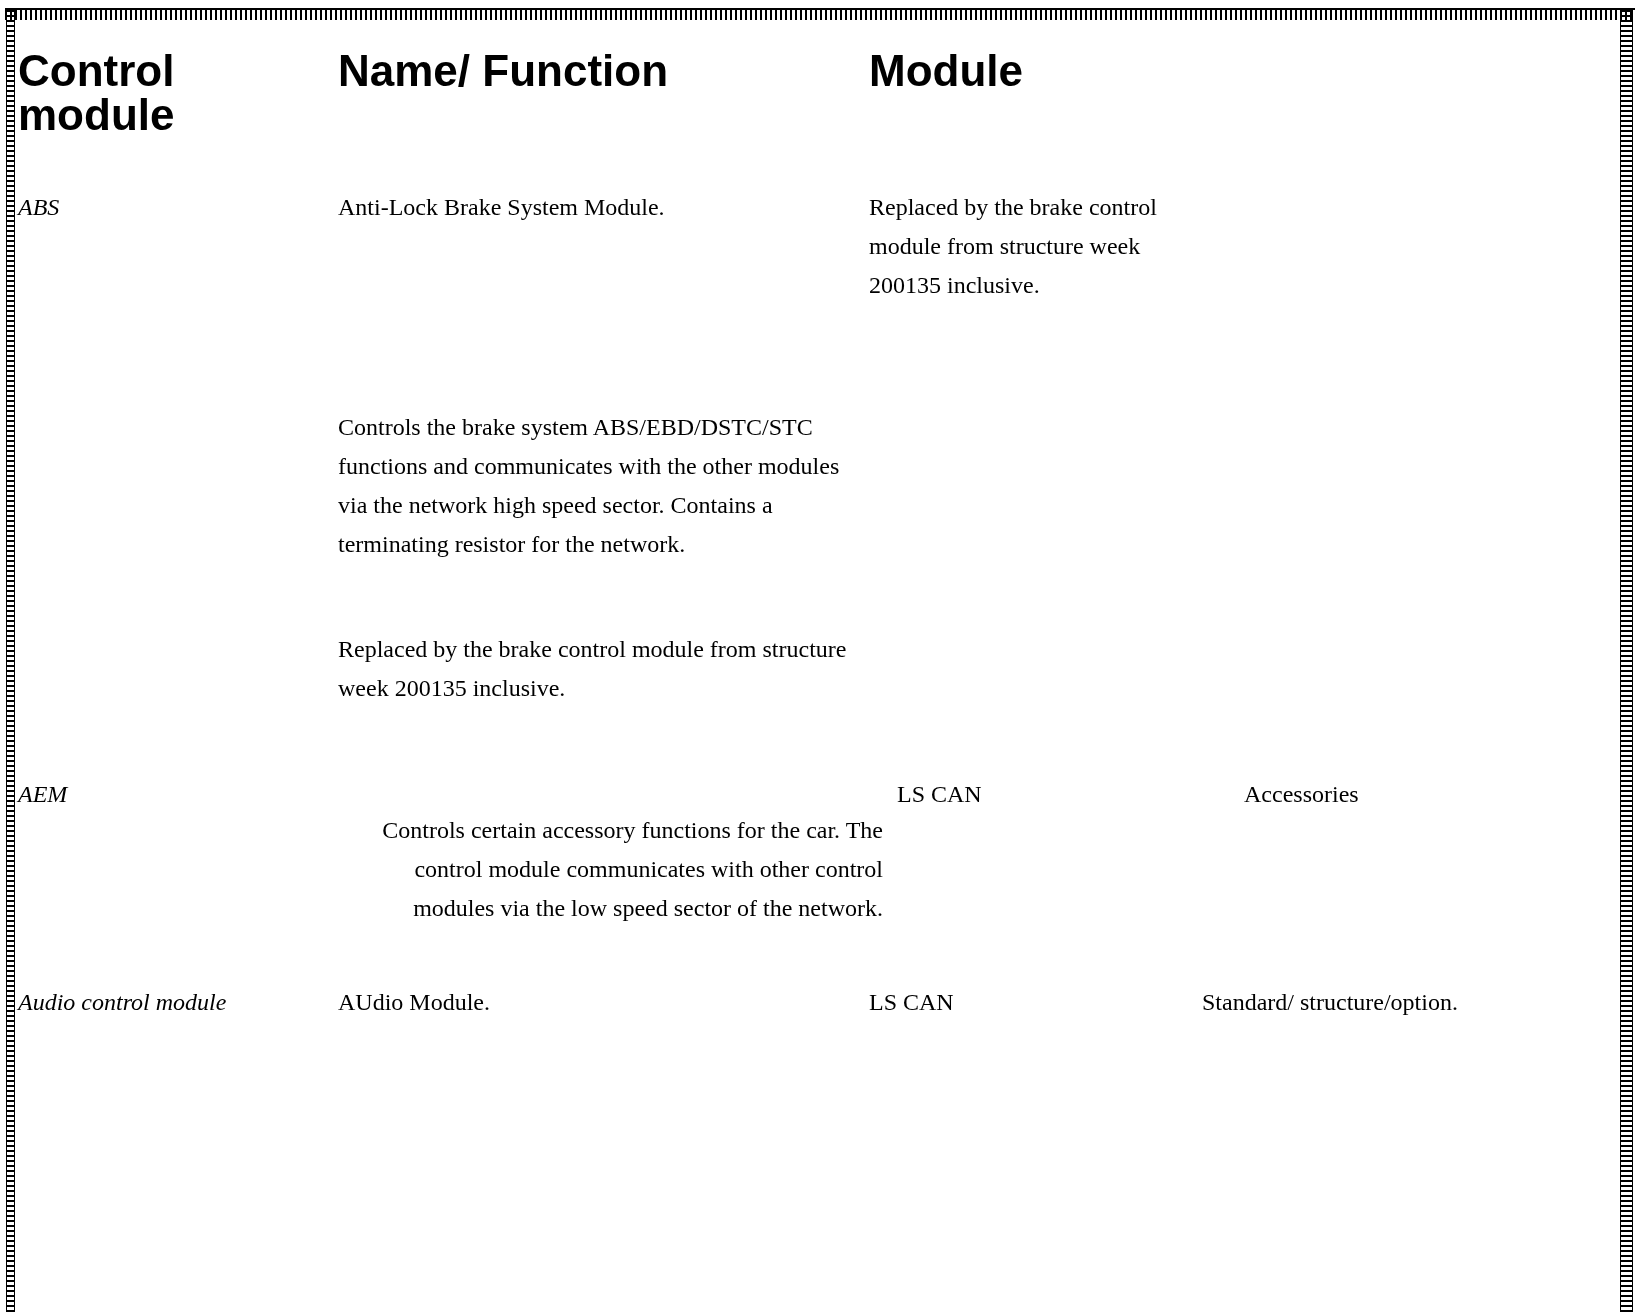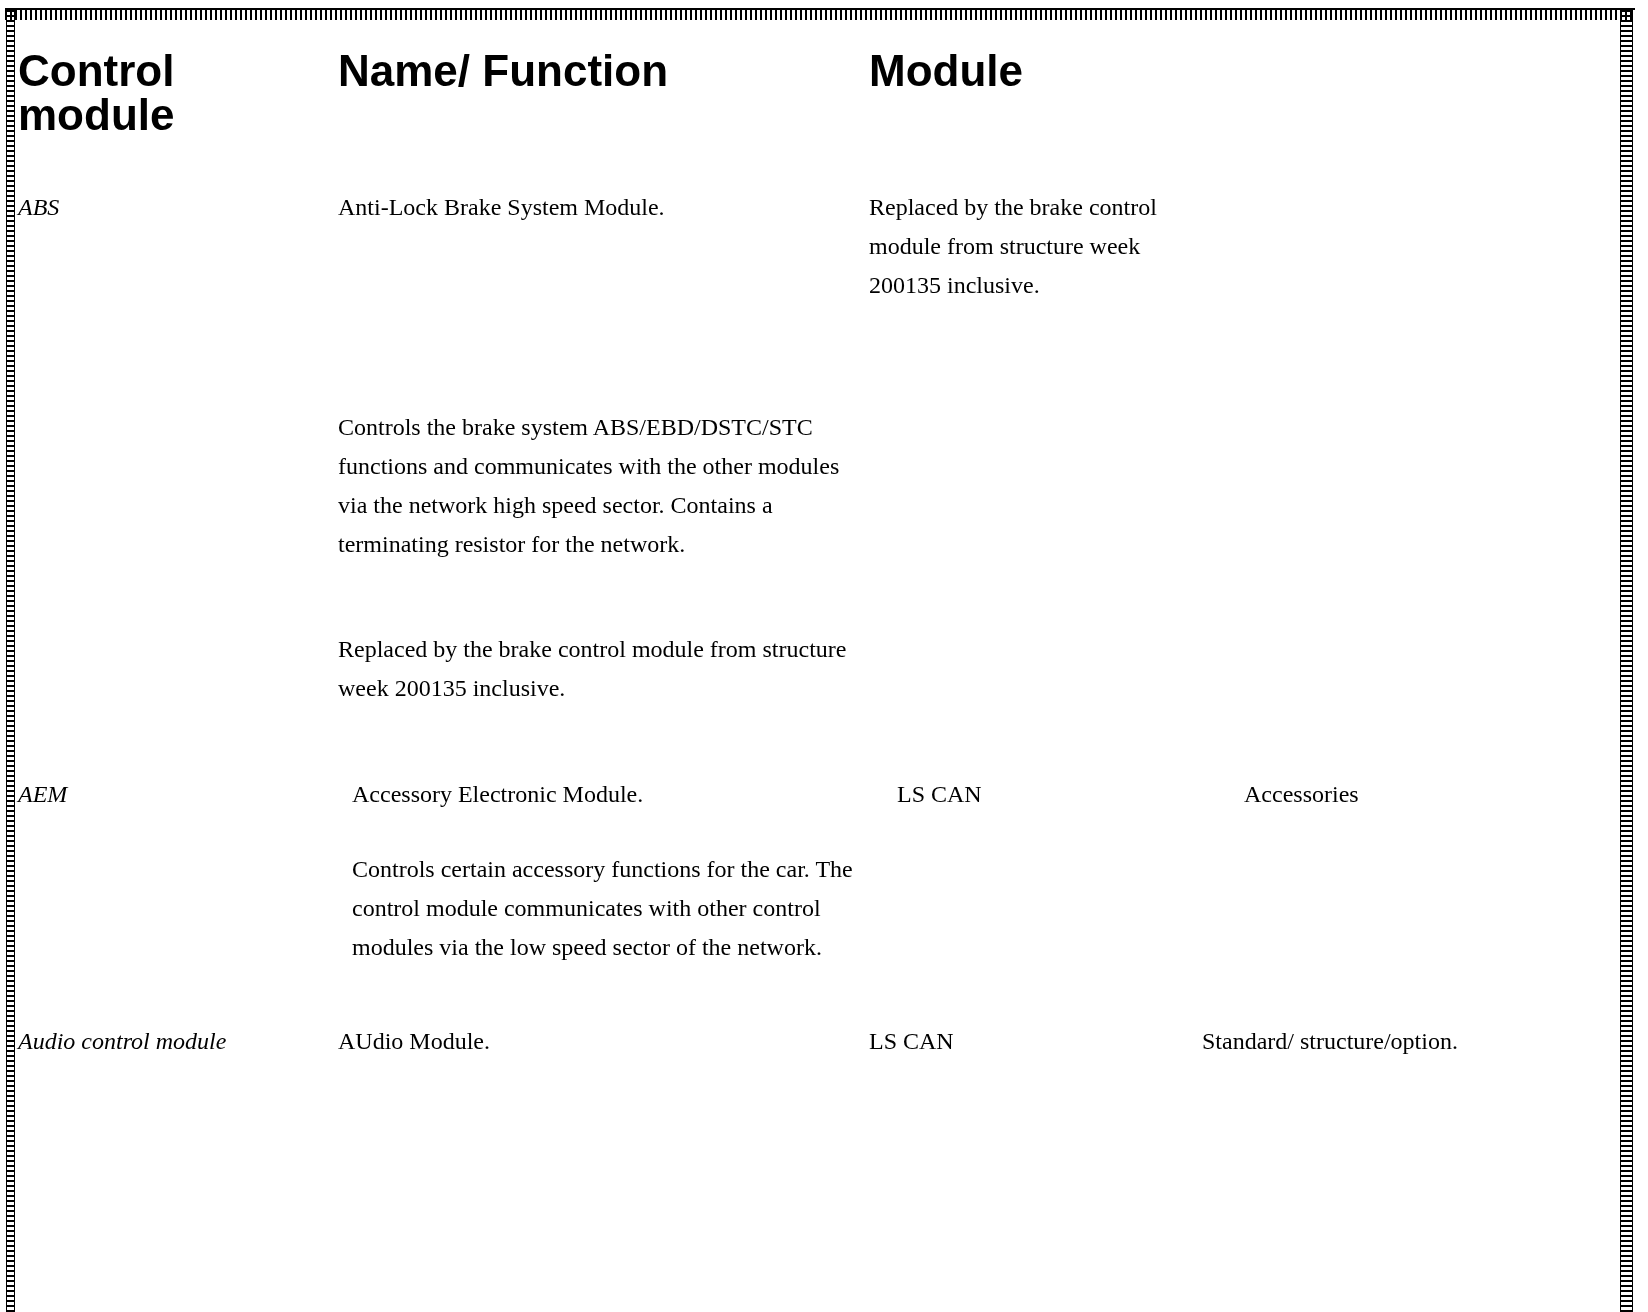--- a/index.html
+++ b/index.html
@@ -57,21 +57,21 @@
 
   .td, .module {
     font-size: 24px;
     line-height: 39px;
   }
   .module { font-style: italic; }
 
   .para { margin: 0; }
   .gap-xl { margin-top: 181px; }
   .gap-md { margin-top: 66px; }
-  .gap-sm { margin-top: 36px; }
+  .gap-sm { margin-top: 36px; text-align: right; }
 
   .row-aem   { margin-top: 67px; gap: 14px; }
   .row-audio { margin-top: 55px; }
 </style>
 </head>
 <body>
 
 <div class="page" style="--page-bg: #ffffff; --text-color: #000000; --border-color: #000000;">
 
   <div class="b-top"></div>
@@ -94,21 +94,20 @@
         <p class="para gap-md">Replaced by the brake control module from structure week 200135 inclusive.</p>
       </div>
       <div class="td">
         <p class="para">Replaced by the brake control module from structure week 200135 inclusive.</p>
       </div>
     </div>
 
     <div class="trow row-aem">
       <div class="module">AEM</div>
       <div class="td">
-        <p class="para">Accessory Electronic Module.</p>
         <p class="para gap-sm">Controls certain accessory functions for the car. The control module communicates with other control modules via the low speed sector of the network.</p>
       </div>
       <div class="td">LS CAN</div>
       <div class="td">
         <p class="para">Accessories</p>
       </div>
     </div>
 
     <div class="trow row-audio">
       <div class="module">Audio control module</div>

